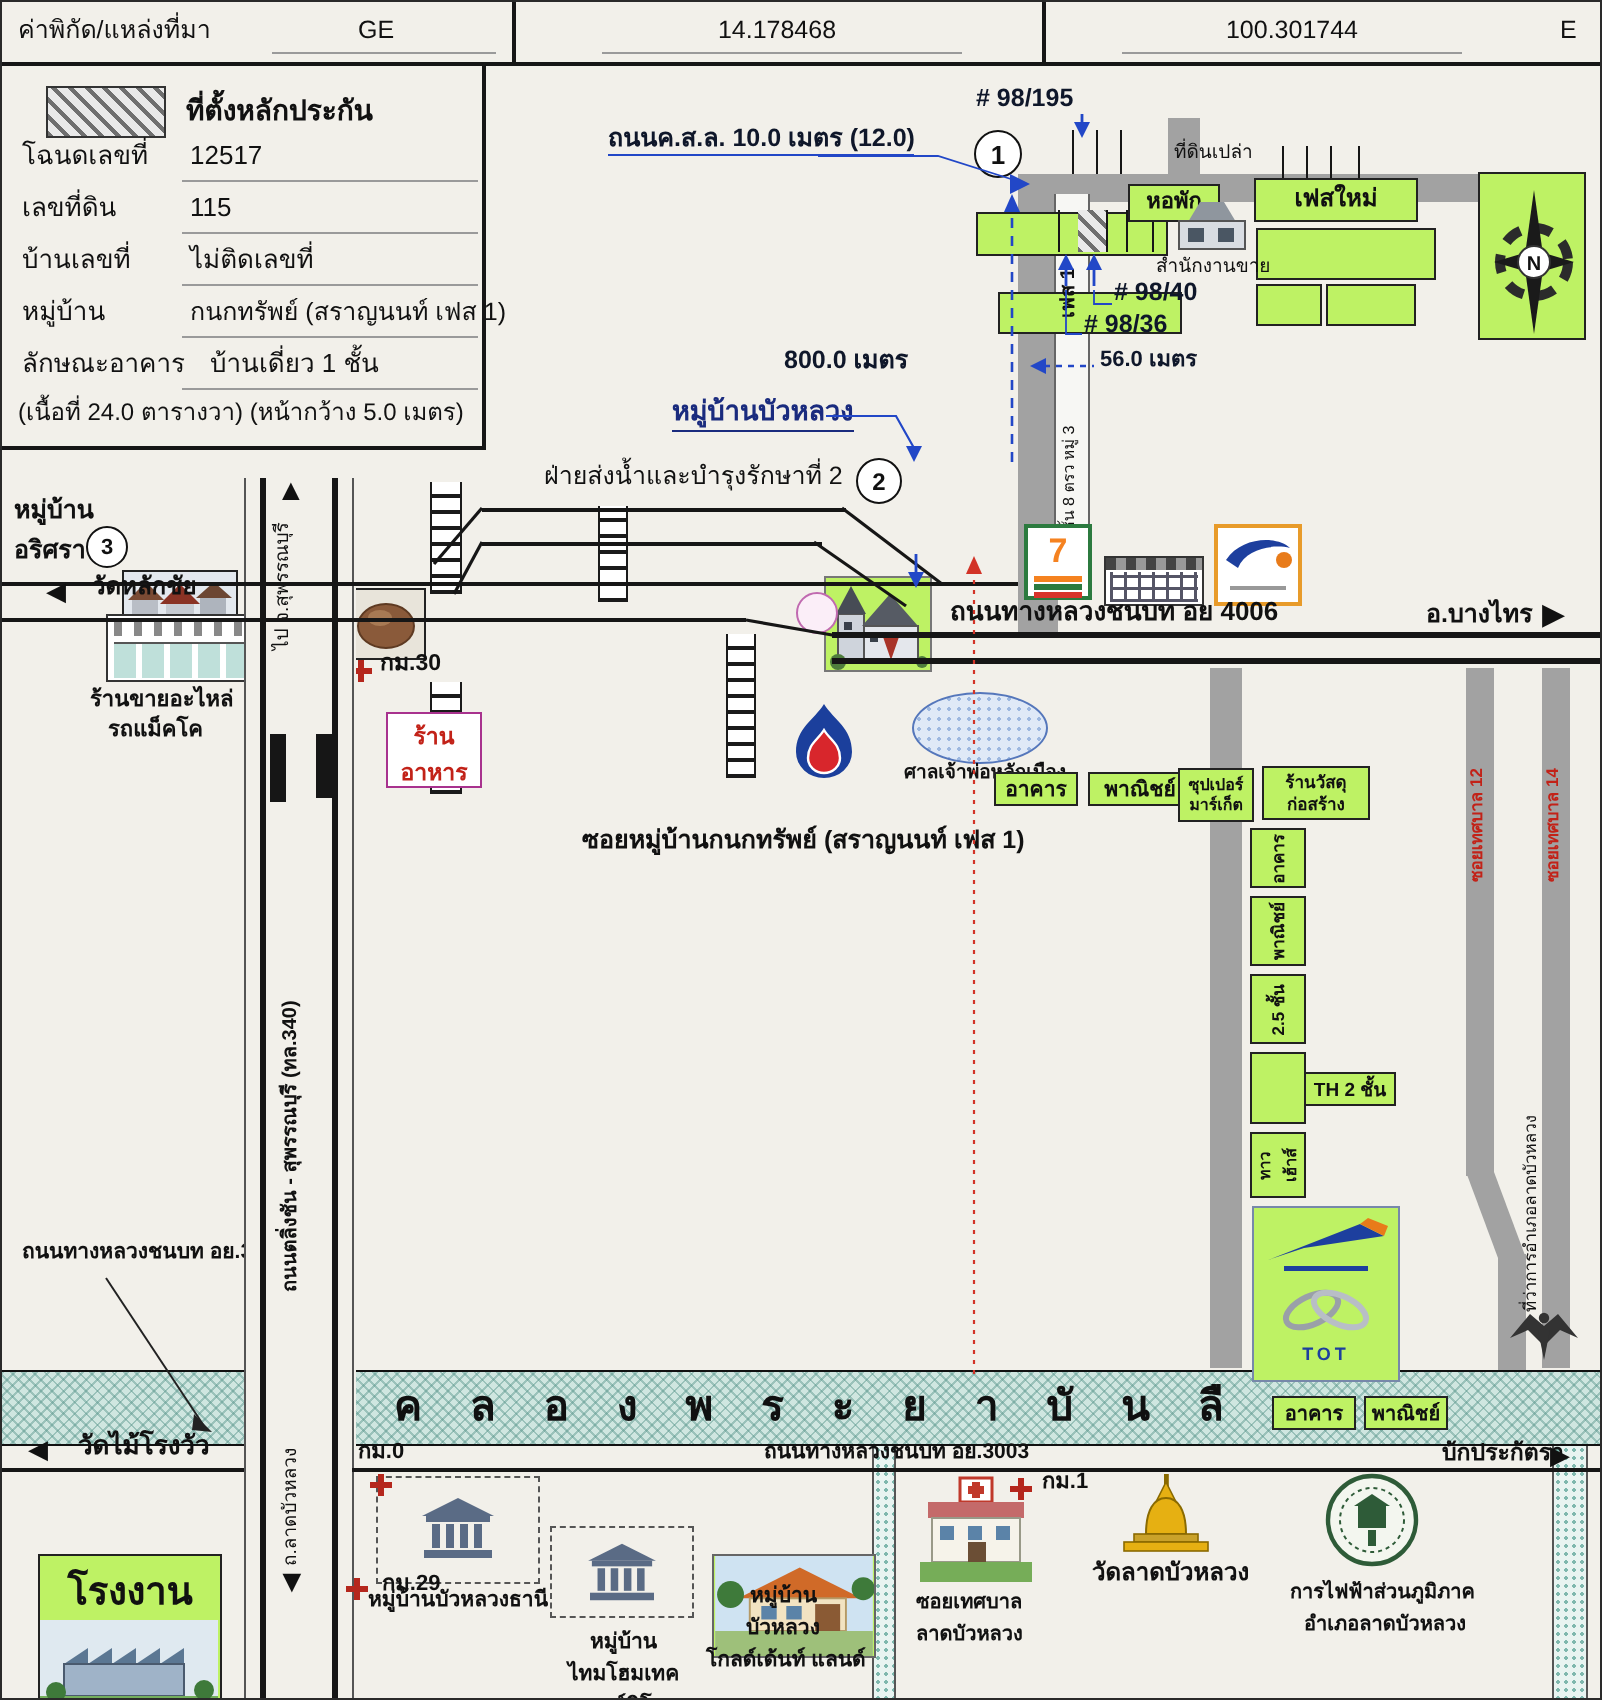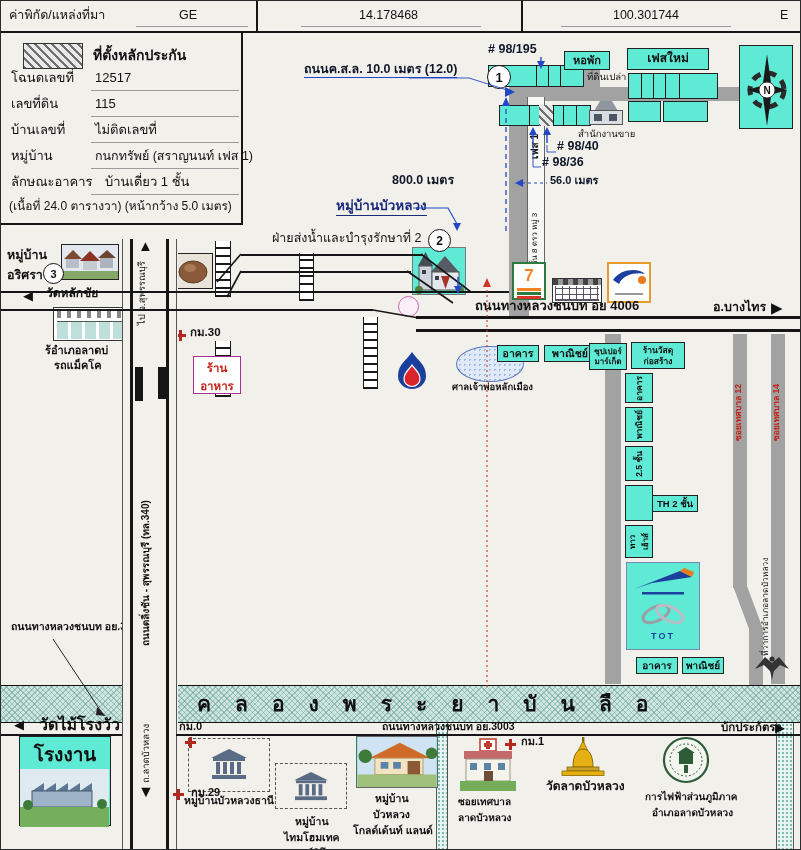--- a/index.html
+++ b/index.html
@@ -5,21 +5,21 @@
   html,body{margin:0;padding:0;background:#d9d7d1;}
   #page{position:relative;width:801px;height:850px;background:#f2f0ea;overflow:hidden;
         border:1.5px solid #2a2a2a;box-sizing:border-box;
         font-family:"Liberation Sans",sans-serif;color:#111;}
   .t{position:absolute;white-space:nowrap;line-height:1.15;font-size:12px;}
   .b{font-weight:bold;}
   .blue{color:#0f172a;font-weight:bold;}
   .navy{color:#1a2b7e;}
   .red{color:#c22218;}
   .vt{writing-mode:vertical-rl;transform:rotate(180deg);}
-  .box{position:absolute;background:#5eead4;border:1.3px solid #222;box-sizing:border-box;}
+  .box{position:absolute;background:#bef264;border:1.3px solid #222;box-sizing:border-box;margin-top:41px;}
   .cbox{display:flex;align-items:center;justify-content:center;text-align:center;}
   .groad{position:absolute;background:#a2a2a2;}
   .bline{position:absolute;background:#161616;}
   .dash-box{position:absolute;border:1.5px dashed #555;box-sizing:border-box;}
   .circle{position:absolute;background:#fff;border:1.6px solid #111;border-radius:50%;
           display:flex;align-items:center;justify-content:center;font-weight:bold;}
   .hatch{background:repeating-linear-gradient(45deg,#6f6f6f 0 2px,#e9e9e9 2px 6px);}
   .ladder{position:absolute;background-color:#fff;
           background-image:repeating-linear-gradient(180deg,#fff 0 6px,#1a1a1a 6px 8px);
           border-left:1.6px solid #1a1a1a;border-right:1.6px solid #1a1a1a;box-sizing:border-box;}
@@ -230,21 +230,21 @@
       <rect x="0" y="0" width="38" height="34" fill="#e8e4da"></rect>
       <ellipse cx="19" cy="18" rx="14" ry="11" fill="#8a5a3a" stroke="#5e3a22" stroke-width="1"></ellipse>
       <ellipse cx="16" cy="14" rx="6" ry="4" fill="#a87a54"></ellipse>
     </svg>
   </div>
 
   <div style="position:absolute;left:52px;top:306px;width:80px;height:34px;background:#fff;border:1.2px solid #333;box-sizing:border-box;">
     <div style="position:absolute;left:3px;top:3px;width:72px;height:7px;background:repeating-linear-gradient(90deg,#888 0 4px,#fff 4px 10px);"></div>
     <div style="position:absolute;left:3px;top:13px;width:72px;height:17px;background:repeating-linear-gradient(90deg,#bfe0da 0 11px,#fff 11px 14px);border-top:1px solid #555;"></div>
   </div>
-  <div class="t" style="left:44px;top:343px;font-size:11px;font-weight:bold;">ร้อำเภอลาดบ่</div>
+  <div class="t" style="left:44px;top:343px;font-size:11px;font-weight:bold;">ร้านขายอะไหล่</div>
   <div class="t" style="left:53px;top:358px;font-size:11px;font-weight:bold;">รถแม็คโค</div>
 
   <div class="cross" style="left:174px;top:329px;"></div>
   <div class="t b" style="left:189px;top:325px;font-size:11.5px;">กม.30</div>
 
   <div style="position:absolute;left:192px;top:355px;width:48px;height:38px;background:#fff;border:1.6px solid #a8328e;box-sizing:border-box;text-align:center;z-index:3;">
     <div class="red b" style="font-size:11.5px;margin-top:2px;">ร้าน</div>
     <div class="red b" style="font-size:11.5px;">อาหาร</div>
   </div>
 
@@ -272,20 +272,21 @@
 
   <div style="position:absolute;left:396px;top:350px;width:30px;height:40px;z-index:3;">
     <svg width="30" height="40" viewBox="0 0 30 40">
       <path d="M15,1 C20,9 29,13 29,25 A14,13 0 1 1 1,25 C1,13 10,9 15,1 Z" fill="#1b3f9c"></path>
       <path d="M15,14 C18,19 23,21 23,28 A8,7.5 0 1 1 7,28 C7,21 12,19 15,14 Z" fill="#d8262c" stroke="#fff" stroke-width="1.2"></path>
     </svg>
   </div>
   <div style="position:absolute;left:455px;top:345px;width:66px;height:34px;border:1.2px solid #5577bb;border-radius:50%;background-color:#dfe9f7;background-image:radial-gradient(#9db8e0 1px,transparent 1px);background-size:5px 5px;z-index:3;"></div>
   <div class="t" style="left:451px;top:381px;font-size:9.5px;font-weight:bold;z-index:3;">ศาลเจ้าพ่อหลักเมือง</div>
 
+  <div class="t b" style="left:290px;top:412px;font-size:12.5px;">ซอยหมู่บ้านกนกทรัพย์ (สราญนนท์ เฟส 1)</div>
 
   <div class="box cbox" style="left:496px;top:344px;width:42px;height:17px;z-index:3;">
       <span class="b" style="font-size:10.5px;">อาคาร</span>
     </div>
   <div class="box cbox" style="left:543px;top:344px;width:52px;height:17px;z-index:3;">
       <span class="b" style="font-size:10.5px;">พาณิชย์</span>
     </div>
   <div class="box cbox" style="left:588px;top:342px;width:38px;height:27px;flex-direction:column;z-index:3;">
     <span class="b" style="font-size:8px;line-height:1.2;">ซุปเปอร์</span>
     <span class="b" style="font-size:8px;line-height:1.2;">มาร์เก็ต</span>
@@ -338,21 +339,21 @@
   <div style="position:absolute;left:752px;top:652px;width:38px;height:30px;z-index:3;">
     <svg width="38" height="30" viewBox="0 0 38 30">
       <polygon points="2,16 12,4 19,10 26,4 36,16 27,12 19,20 11,12" fill="#333"></polygon>
       <polygon points="16,12 22,12 19,27" fill="#333"></polygon>
       <circle cx="19" cy="6" r="2.6" fill="#333"></circle>
     </svg>
   </div>
 
   <div class="t" style="left:10px;top:619px;font-size:10.5px;font-weight:bold;">ถนนทางหลวงชนบท อย.3054</div>
   <div class="t" style="left:13px;top:717px;font-size:13px;z-index:4;">◀</div>
-  <div class="t b" style="left:38px;top:715px;font-size:16px;z-index:4;">วัดไม้โรงวัว</div>
+  <div class="t b" style="left:38px;top:715px;font-size:13px;z-index:4;">วัดไม้โรงวัว</div>
   <div class="t b" style="left:381px;top:719px;font-size:10.5px;z-index:4;">ถนนทางหลวงชนบท อย.3003</div>
   <div class="t b" style="left:720px;top:720px;font-size:11.5px;z-index:4;">บ้กประก้ตรา</div>
   <div class="t" style="left:774px;top:720px;font-size:13px;z-index:4;">▶</div>
 
   <div class="t b" style="left:178px;top:719px;font-size:11px;z-index:4;">กม.0</div>
   <div class="cross" style="left:184px;top:736px;z-index:4;"></div>
   <div class="cross" style="left:172px;top:788px;z-index:4;"></div>
   <div class="t b" style="left:190px;top:785px;font-size:11px;z-index:4;">กม.29</div>
   <div class="cross" style="left:504px;top:738px;z-index:4;"></div>
   <div class="t b" style="left:520px;top:734px;font-size:11px;z-index:4;">กม.1</div>

